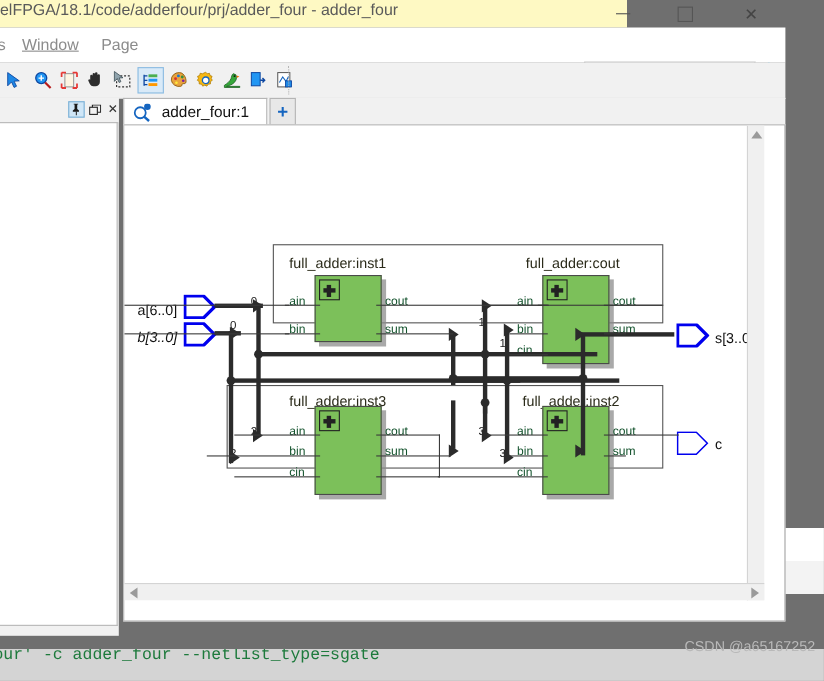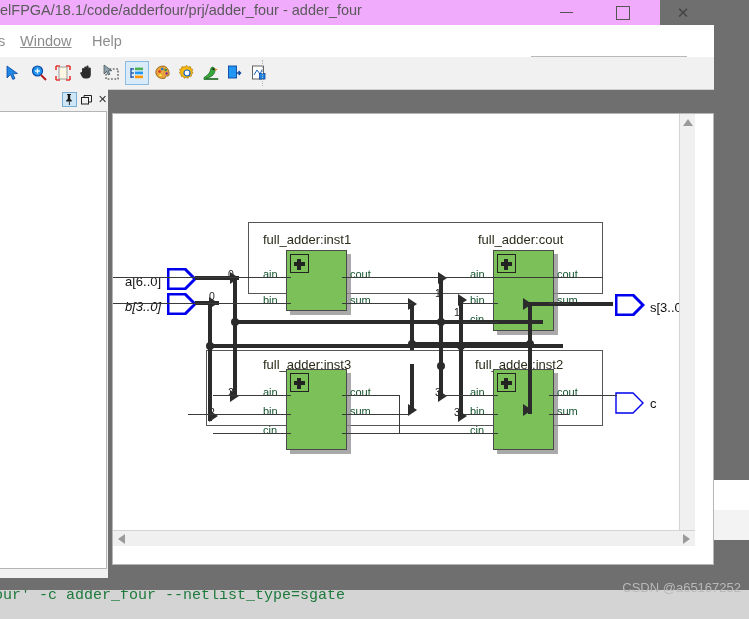--- a/index.html
+++ b/index.html
@@ -11,22 +11,22 @@
   }
   #app {
     position: relative;
     width: 749px; height: 619px;
     background: #6f6f6f;
     overflow: hidden;
   }
 
   
   .titlebar {
-    position: absolute; left: 0; top: 0; width: 660px; height: 25px;
-    background: #f0abfc;
+    position: absolute; left: 0; top: 0; width: 570px; height: 25px;
+    background: #fef9c3;
   }
   .title-text {
     position: absolute; left: 0; top: 2px;
     font-size: 14.5px; color: #5a5a5a;
     white-space: nowrap;
   }
   .win-btn {
     position: absolute; top: 0; width: 42px; height: 25px;
     color: #444; font-size: 15px;
     display: flex; align-items: center; justify-content: center;
@@ -299,21 +299,21 @@
         <span class="glyph"></span>
       </div>
     <div class="win-btn win-close">
         <span>✕</span>
       </div>
   </div>
 
   <div class="menubar">
     <div class="menu-item" style="left:-2px;">s</div>
     <div class="menu-item" style="left:20px;text-decoration:underline;">Window</div>
-    <div class="menu-item" style="left:92px;">Help</div>
+    <div class="menu-item" style="left:92px;">Page</div>
     <input class="search-box" type="text" placeholder="Search altera.com" style="">
     <div class="globe-icon"></div>
   </div>
 
   <div class="toolbar">
 
     <div class="tool-btn" style="left:1px;">
       <svg width="18" height="18" viewBox="0 0 18 18">
         <path d="M3 2 L3 14 L6.5 10.5 L8.8 15.5 L11 14.4 L8.8 9.8 L13.5 9.5 Z" fill="#1e88e5" stroke="#0d47a1" stroke-width="0.8"></path>
       </svg>
@@ -422,20 +422,33 @@
         <svg width="11" height="10" viewBox="0 0 11 10">
             <rect x="0.5" y="2.5" width="7" height="6.5" fill="none" stroke="#222" stroke-width="1"></rect>
             <path d="M3 2.5 V0.5 H10.5 V7 H8" fill="none" stroke="#222" stroke-width="1"></path>
           </svg>
       </div>
       <div class="lp-icon" style="left:95px;">✕</div>
     </div>
     <div class="left-panel-body"></div>
   </div>
 
+  <div class="tabstrip">
+    <div class="tab">
+      <span class="tab-magnifier">
+        <svg width="18" height="17" viewBox="0 0 18 17">
+          <circle cx="6.5" cy="8.5" r="5" fill="#ffffff" stroke="#1565c0" stroke-width="1.6"></circle>
+          <line x1="10" y1="12" x2="14.5" y2="16" stroke="#1565c0" stroke-width="2.2"></line>
+          <circle cx="13" cy="3" r="3" fill="#1565c0"></circle>
+        </svg>
+      </span>
+      <span class="label">adder_four:1</span>
+    </div>
+    <div class="tab-add">+</div>
+  </div>
 
   <div class="canvas-frame">
     <div class="canvas">
       <div class="sch">
 
         <div class="blk-outline" style="left:135px; top:108px; width:355px; height:72px;"></div>
         <div class="blk-outline" style="left:93px; top:236px; width:397px; height:76px;"></div>
 
         <div class="port-label" style="left:12px; top:160px;">a[6..0]</div>
         <svg style="position:absolute; left:54px; top:154px;" width="30" height="22">

